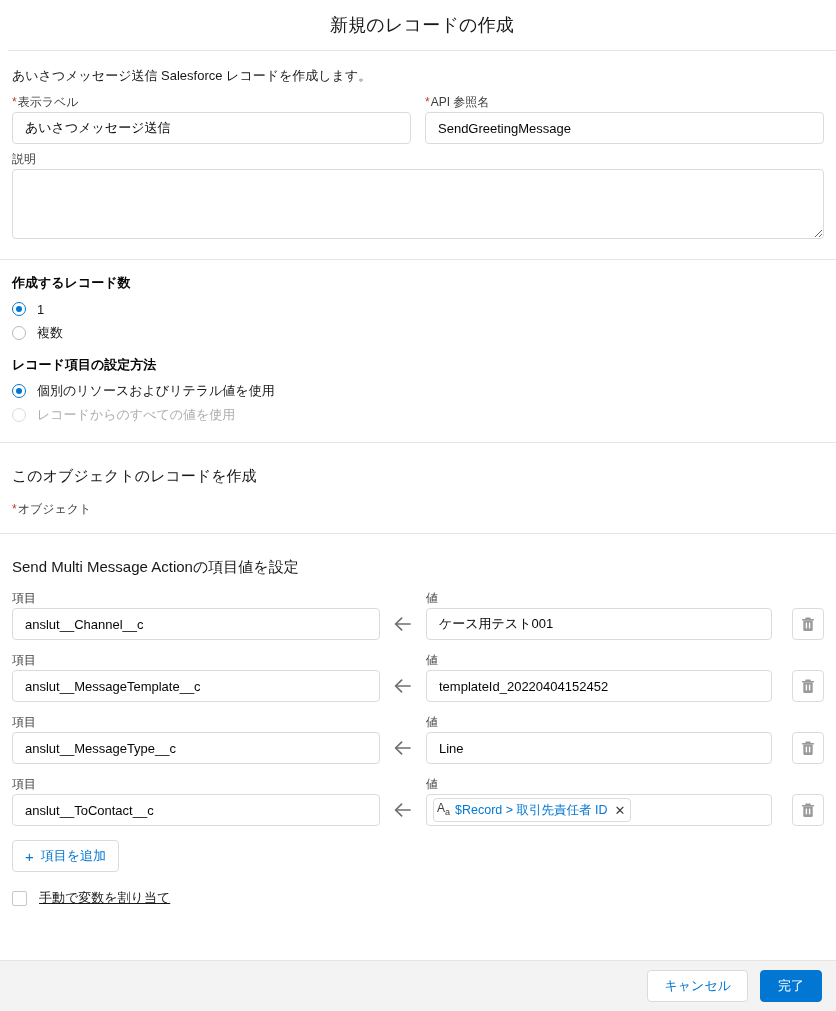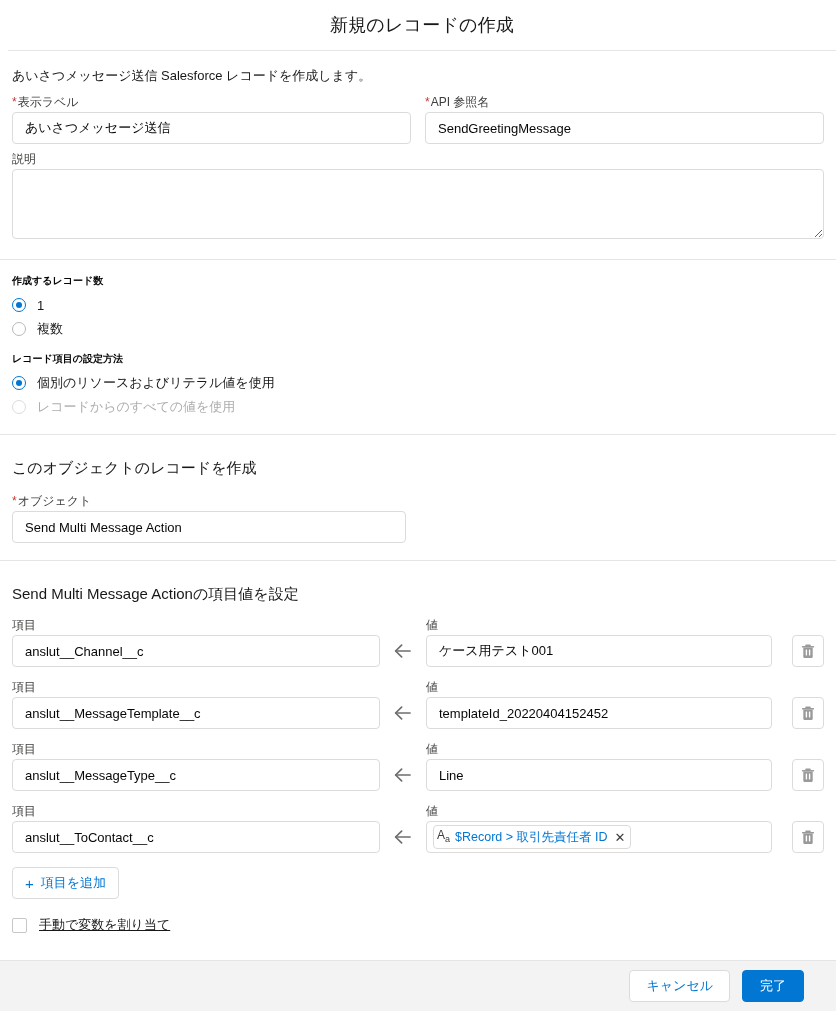--- a/index.html
+++ b/index.html
@@ -46,21 +46,21 @@
   .row2 { display: flex; gap: 14px; padding: 0 12px; }
   .col { flex: 1 1 0; min-width: 0; }
 
   .ta-wrap { padding: 8px 12px 0 12px; }
   textarea.inp {
     height: 70px; padding: 7px 12px; resize: vertical; line-height: 18px;
   }
 
   
   .group-title {
-    font-size: 10px; font-weight: bold; color: #080707; margin: 0 0 6px 0;
+    font-size: 13px; font-weight: bold; color: #080707; margin: 0 0 6px 0;
   }
   .radio-row { display: flex; align-items: center; height: 22px; margin-bottom: 2px; }
   .radio {
     width: 14px; height: 14px; border-radius: 50%;
     border: 1px solid #b9b9b9; background: #fff; flex: 0 0 14px;
     position: relative; margin-right: 11px;
   }
   .radio.checked { border-color: #0176d3; }
   .radio.checked::after {
     content: ""; position: absolute; left: 3px; top: 3px;
@@ -127,21 +127,21 @@
     width: 15px; height: 15px; border: 1px solid #c9c7c5; border-radius: 2px;
     background: #fff; flex: 0 0 15px; margin-right: 12px;
   }
   .cb-label { font-size: 13px; color: #181818; }
 
   
   .modal-footer {
     flex: 0 0 51px; height: 51px;
     background: #f3f3f3; border-top: 1px solid #e5e5e5;
     display: flex; align-items: center; justify-content: flex-end;
-    padding-right: 32px; gap: 12px;
+    padding-right: 14px; gap: 12px;
   }
   .btn {
     height: 32px; min-width: 80px; padding: 0 16px; border-radius: 4px;
     font-size: 13px; cursor: pointer; line-height: 30px;
     font-family: "Liberation Sans", "DejaVu Sans", sans-serif;
   }
   .btn-cancel { background: #fff; border: 1px solid #dddbda; color: #0176d3; }
   .btn-primary { background: #0176d3; border: 1px solid #0176d3; color: #fff; min-width: 62px; }
 
   svg { display: block; }
@@ -203,21 +203,20 @@
       </div>
     </div>
 
     <div class="divider" style="margin-top:16px;"></div>
 
     <div class="section" style="padding-top:14px;">
       <div class="sec-head">このオブジェクトのレコードを作成</div>
     </div>
     <div class="section" style="padding-top:16px;">
       <label class="field-label"><span class="req">*</span><span>オブジェクト</span></label>
-      <input class="inp" type="text" style="width: 394px;" value="Send Multi Message Action">
     </div>
 
     <div class="divider" style="margin-top:17px;"></div>
 
     <div class="section" style="padding-top:14px;">
       <div class="sec-head">Send Multi Message Actionの項目値を設定</div>
     </div>
 
     <div style="padding:14px 12px 0 12px;">
       <div style="display:flex;">

